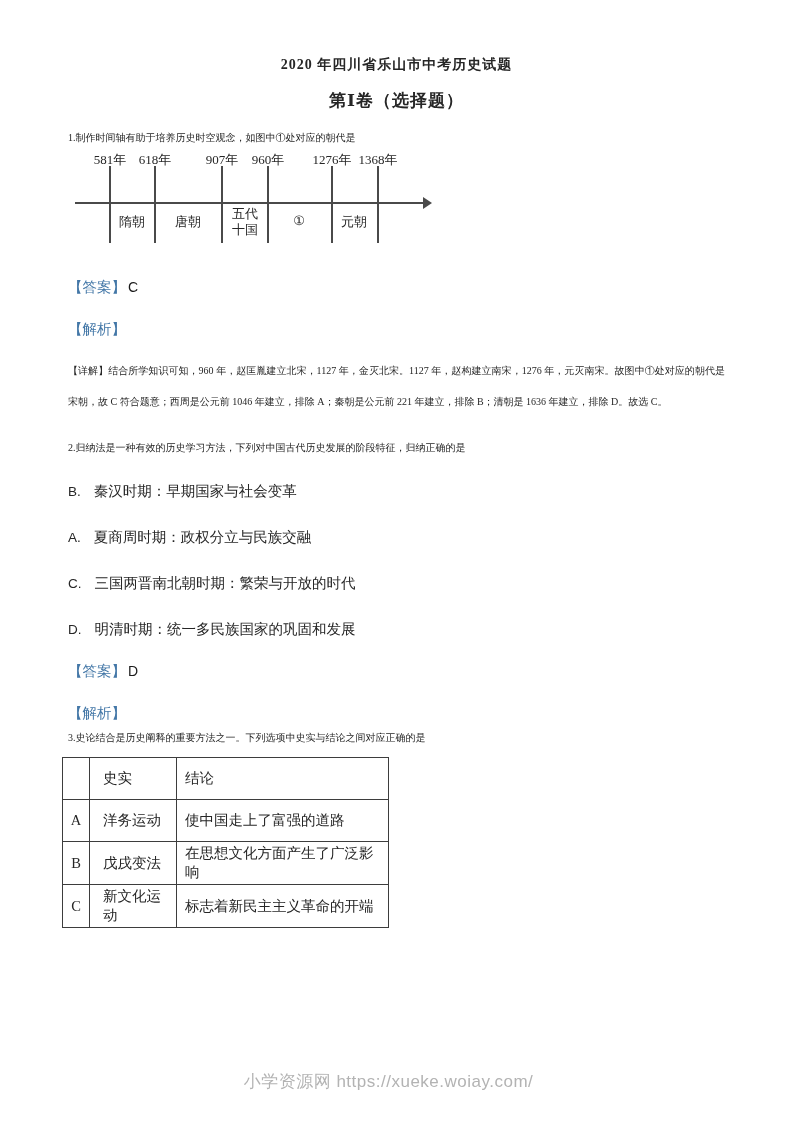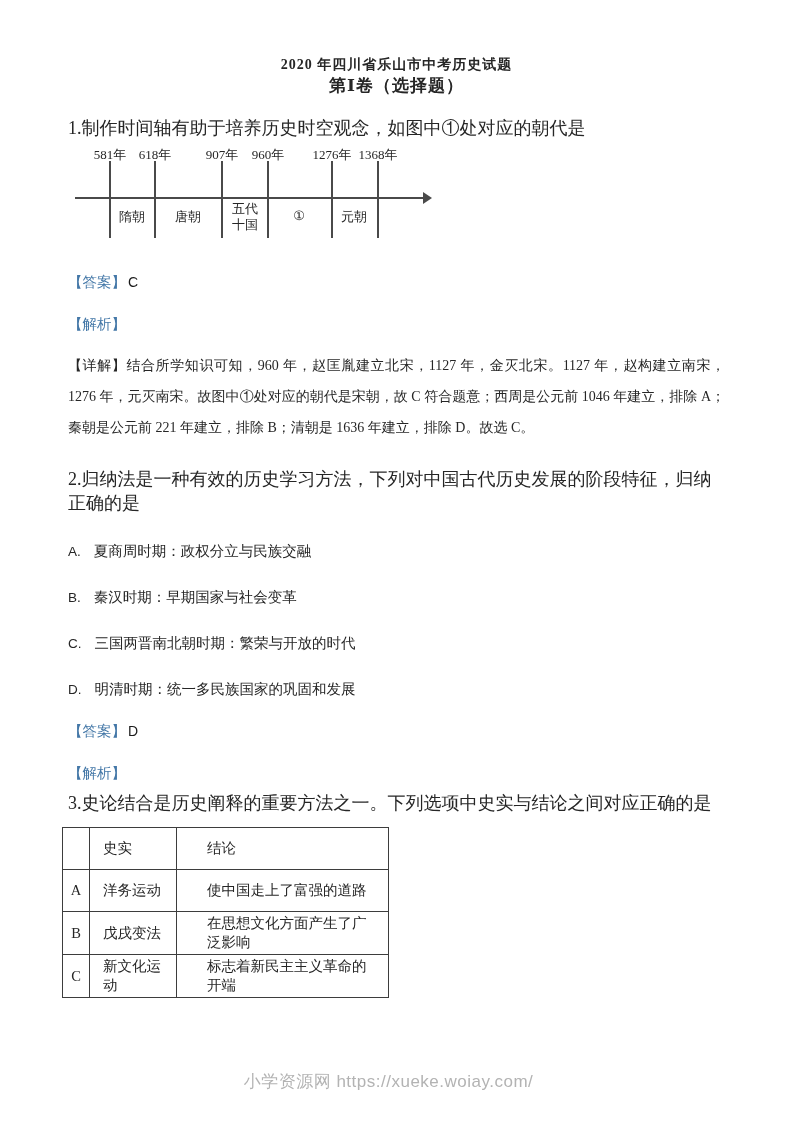--- a/index.html
+++ b/index.html
@@ -17,24 +17,25 @@
   .doc-title {
     text-align: center;
     font-size: 14px;
     font-weight: bold;
     letter-spacing: 1px;
   }
   .doc-subtitle {
     text-align: center;
     font-size: 17px;
     font-weight: bold;
+    margin-top: 15px;
     letter-spacing: 1px;
   }
 
-  .stem { font-size: 18px; margin-top: 19px; }
+  .stem { font-size: 10px; margin-top: 19px; }
 
   
   .timeline {
     position: relative;
     height: 104px;
     width: 362px;
     margin: 6px 0 0 7px;
     font-size: 13px;
   }
   .tl-axis {
@@ -101,21 +102,21 @@
   .answer-line, .analysis-line { margin-top: 23px; font-size: 14.5px; }
   .bracket-label { color: #4377a7; }
   .answer-letter {
     font-family: "Liberation Sans", sans-serif;
     font-size: 14px;
     color: #1a1a1a;
     margin-left: 2px;
   }
   .detail-para {
     margin-top: 16px;
-    font-size: 14px;
+    font-size: 10px;
     line-height: 31px;
     text-align: justify;
   }
 
   
   .q-table {
     border-collapse: collapse;
     margin: 12px 0 0 -6px;
     font-size: 14.5px;
   }
@@ -125,21 +126,21 @@
     padding: 2px 8px;
     vertical-align: middle;
   }
   .q-table td.col-key {
     width: 27px;
     text-align: center;
     font-family: "Liberation Serif", serif;
     padding: 2px 4px;
   }
   .q-table td.col-fact { width: 87px; padding-left: 13px; }
-  .q-table td.col-concl { width: 212px; padding-left: 30px; }
+  .q-table td.col-concl { width: 212px; padding-left: 8px; }
 
   
   .site-footer {
     position: absolute;
     left: 0; right: 16px;
     top: 1070px;
     text-align: center;
     font-family: "Liberation Sans", sans-serif;
     font-size: 17px;
     color: #b3b3b3;
@@ -191,22 +192,22 @@
     </div>
     <div class="detail-para">
       <span>【详解】</span><span>结合所学知识可知，960 年，赵匡胤建立北宋，1127 年，金灭北宋。1127 年，赵构建立南宋，1276 年，元灭南宋。故图中①处对应的朝代是宋朝，故 C 符合题意；西周是公元前 1046 年建立，排除 A；秦朝是公元前 221 年建立，排除 B；清朝是 1636 年建立，排除 D。故选 C。</span>
     </div>
   </div>
 
   <div>
     <div class="stem" style="margin-top:24px">2.归纳法是一种有效的历史学习方法，下列对中国古代历史发展的阶段特征，归纳正确的是</div>
 
     <div class="options-list">
+      <div class="opt"><span class="opt-key">B.</span><span>秦汉时期：早期国家与社会变革</span></div>
       <div class="opt"><span class="opt-key">A.</span><span>夏商周时期：政权分立与民族交融</span></div>
-      <div class="opt"><span class="opt-key">B.</span><span>秦汉时期：早期国家与社会变革</span></div>
       <div class="opt"><span class="opt-key">C.</span><span>三国两晋南北朝时期：繁荣与开放的时代</span></div>
       <div class="opt"><span class="opt-key">D.</span><span>明清时期：统一多民族国家的巩固和发展</span></div>
     </div>
 
     <div class="answer-line">
       <span class="bracket-label">【答案】</span><span class="answer-letter">D</span>
     </div>
     <div class="analysis-line">
       <span class="bracket-label">【解析】</span>
     </div>

